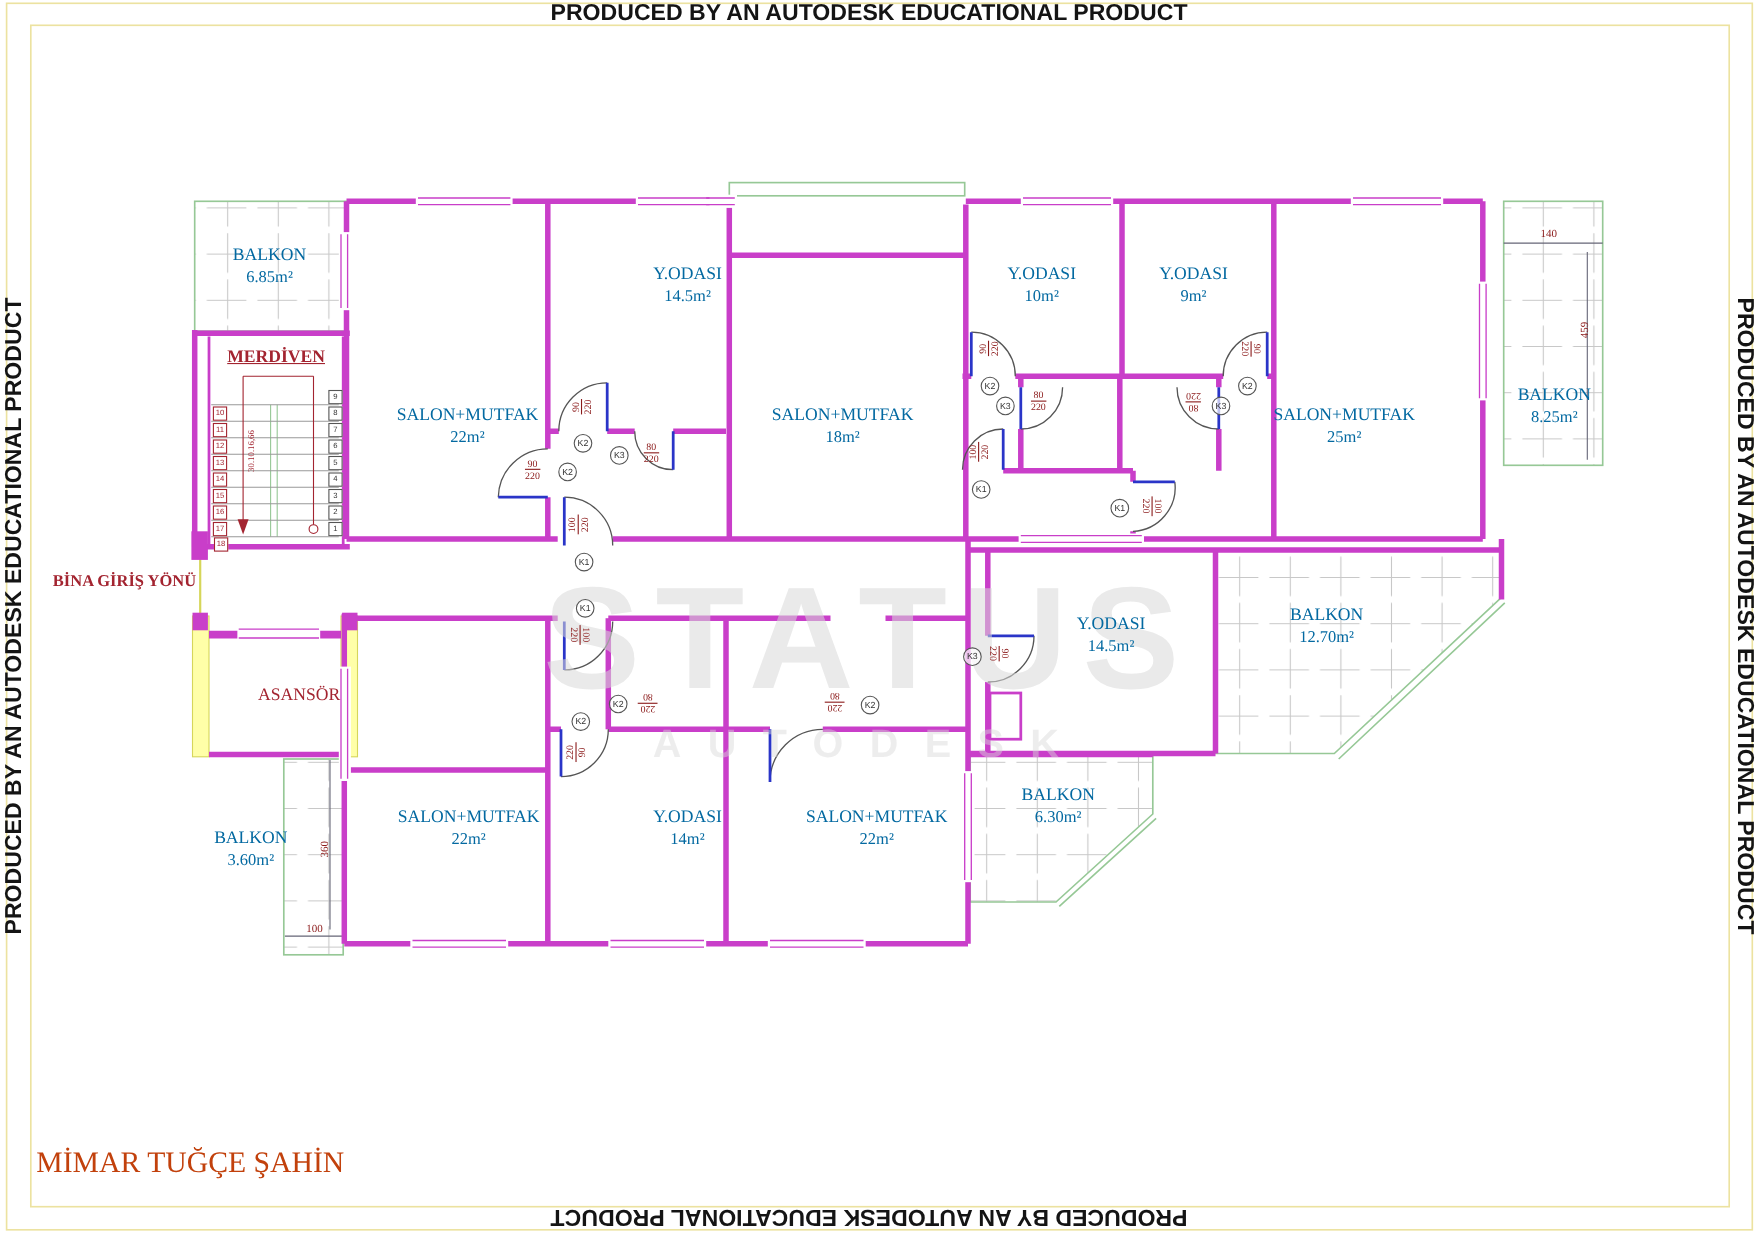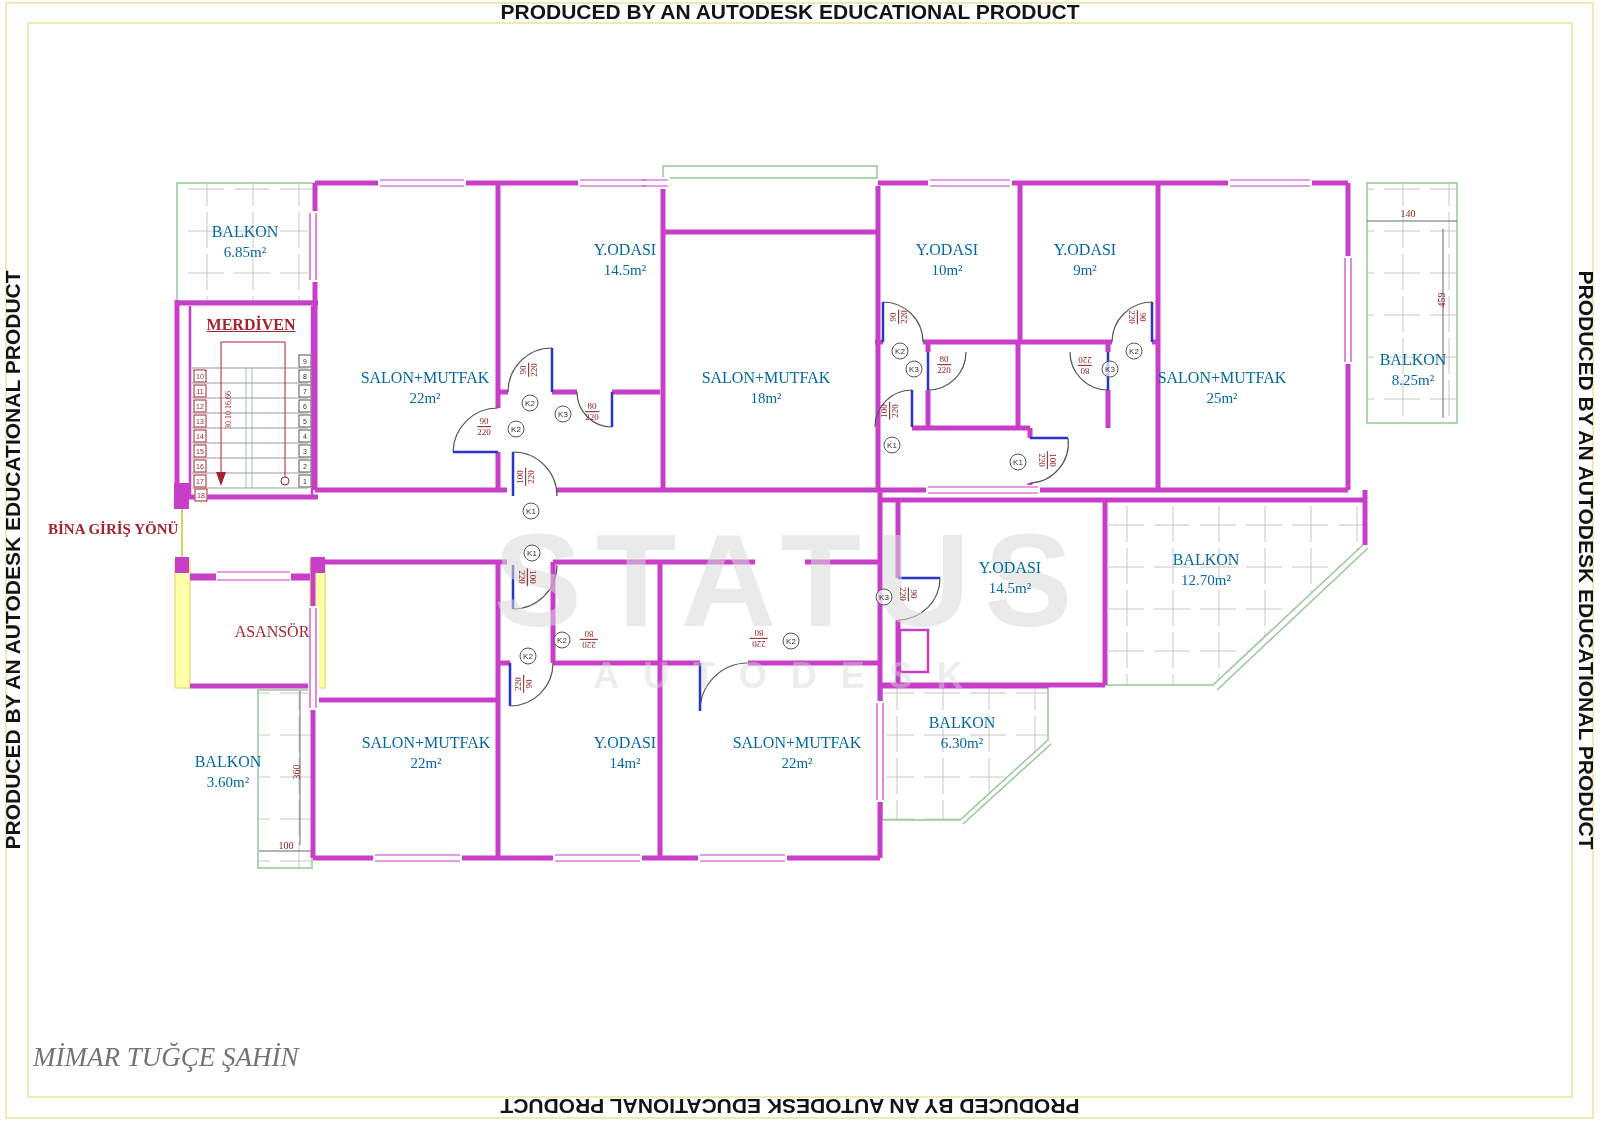--- a/index.html
+++ b/index.html
@@ -20,21 +20,21 @@
   .wm.l1{top:545px;font-size:132px;letter-spacing:14px;}
   .wm.l2{top:641px;font-size:36px;letter-spacing:24px;opacity:.45;}
 
   .room-label{position:absolute;transform:translate(-50%,-50%);text-align:center;
       color:#0369a1;font-size:16px;line-height:1.25;white-space:nowrap;}
   .room-label .area{font-size:15px;}
 
   .plain-label{position:absolute;color:#a32430;font-size:16px;white-space:nowrap;
       transform:translate(-50%,-50%);}
   .sig{position:absolute;left:33px;top:1057px;transform:translate(0,-50%);
-      color:#737373;font-size:27px;white-space:nowrap;font-style:italic;}
+      color:#c2410c;font-size:27px;white-space:nowrap;}
   .entr{position:absolute;left:48px;top:529px;transform:translate(0,-50%);
       color:#a32430;font-size:15px;font-weight:bold;white-space:nowrap;}
   .note{position:absolute;color:#a32430;font-size:8px;white-space:nowrap;}
 
   .dim{position:absolute;color:#8b1a1a;font-size:10px;white-space:nowrap;
       transform:translate(-50%,-50%);}
 
   .ddim{position:absolute;color:#8b1a1a;font-size:9px;line-height:1.15;text-align:center;
       transform:translate(-50%,-50%);background:rgba(255,255,255,.0);}
   .ddim .w{display:block;border-bottom:1px solid #8b1a1a;padding:0 2px;}

